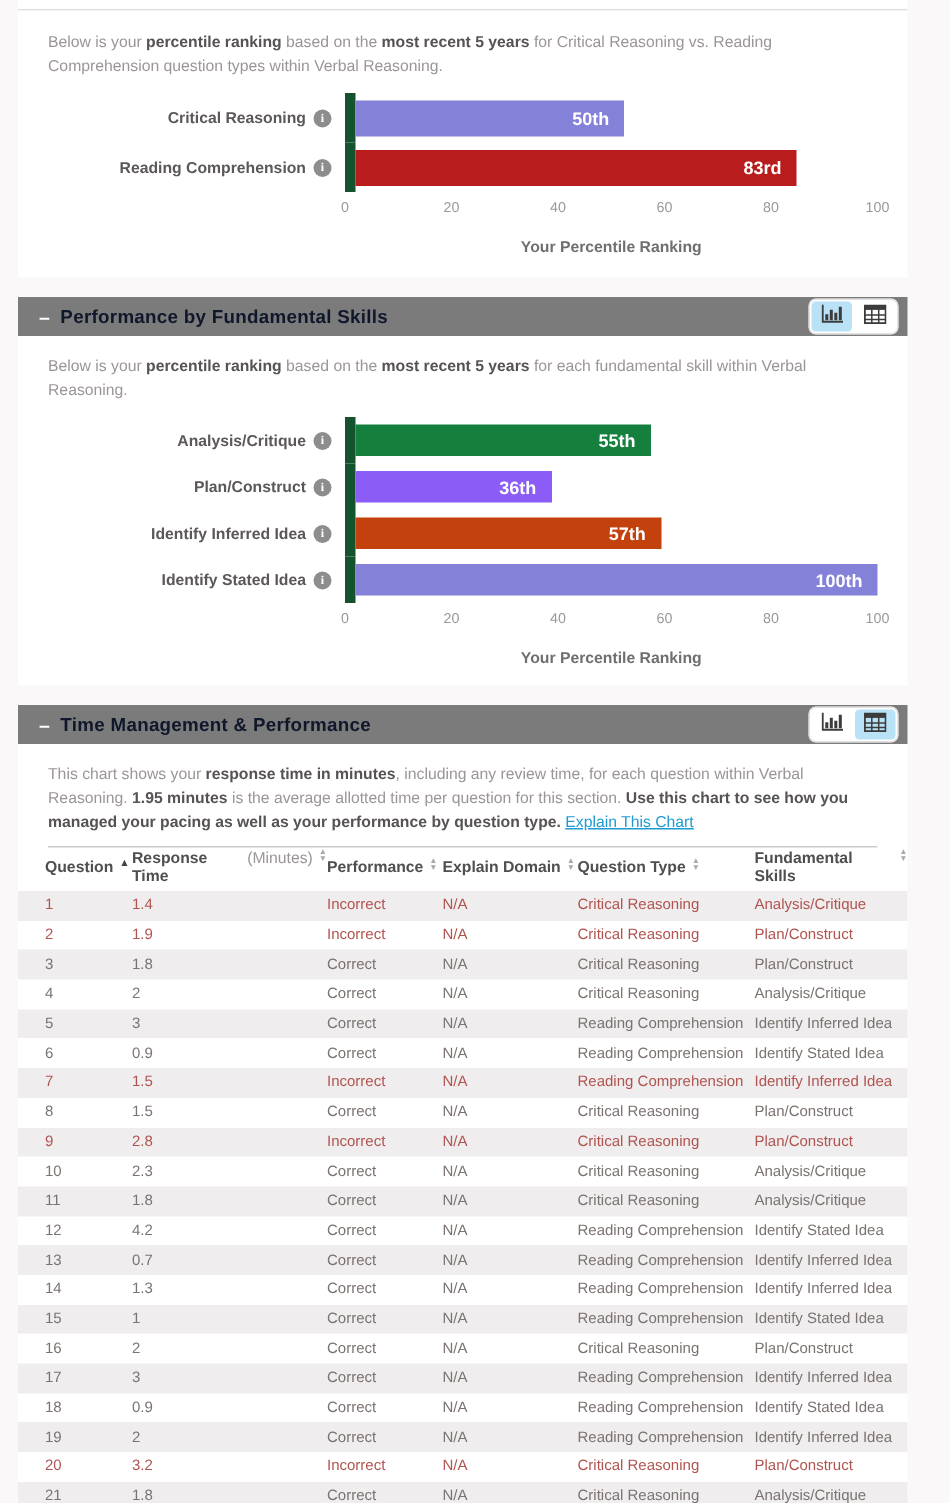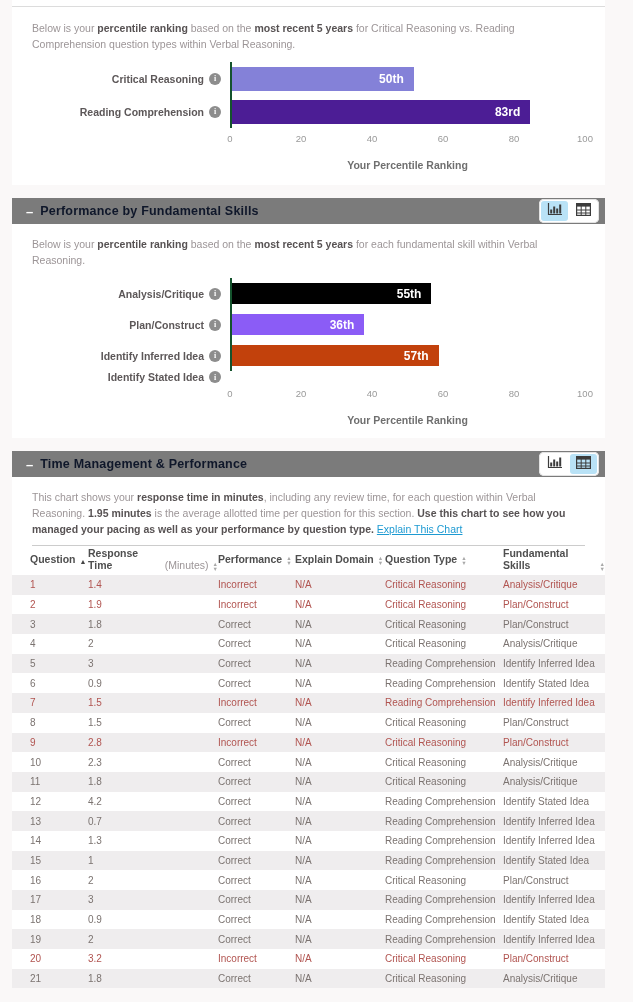--- a/index.html
+++ b/index.html
@@ -42,21 +42,21 @@
     display:flex; align-items:center; justify-content:flex-end;
     padding-right:9px;
   }
   .cat-txt { font-size:10.5px; font-weight:bold; color:#5c5758; text-align:right; }
   .info-icon {
     width:12px; height:12px; border-radius:50%; background:#8d8d8d; color:#fff;
     font-size:8px; font-weight:bold; display:inline-flex; align-items:center;
     justify-content:center; margin-left:5px; flex:none; cursor:pointer;
     font-family:"Liberation Serif", serif;
   }
-  .bar-cell { border-left:2px solid #14532d; display:flex; align-items:center; }
+  .bar-cell { border-left:7px solid #14532d; display:flex; align-items:center; }
   .bar {
     background:#8481d8; display:flex; align-items:center; justify-content:flex-end;
   }
   .bar-val { color:#fff; font-weight:bold; font-size:12px; padding-right:10px; }
   .c-lg .bar-cell { height:33px; } .c-lg .bar { height:24px; }
   .c-md .bar-cell { height:31px; } .c-md .bar { height:21px; }
   .axis { position:relative; height:14px; margin-left:198px; margin-top:5px; }
   .tick {
     position:absolute; transform:translateX(-50%); font-size:9.5px; color:#999;
     top:0;
@@ -68,21 +68,21 @@
 
   
   .sec-body-a { padding:13px 20px 14px; }
   .sec-body-b { padding:12px 20px 12px; }
   .sec-body-c { padding:12px 20px 0; }
   .divider { border-top:1px solid #cccccc; margin:8px 0 0; }
 
   
   .tgrid { padding-left:18px; display:grid; grid-template-columns:58px 130px 77px 90px 118px 1fr; align-items:center; }
   .thead-row { height:24px; margin-top:1px; }
-  .th { display:flex; align-items:flex-end; gap:4px; font-size:10.5px; font-weight:bold; color:#4f4f4f; cursor:pointer; }
+  .th { display:flex; align-items:flex-start; gap:4px; font-size:10.5px; font-weight:bold; color:#4f4f4f; cursor:pointer; }
   .th-sub { font-weight:normal; color:#9c9597; }
   .sort-asc { font-size:7px; color:#444; }
   .sort-both { display:inline-flex; flex-direction:column; line-height:4.5px; font-size:5.5px; color:#a9a9a9; font-style:normal; }
   .sort-both i { font-style:normal; }
   .trow { height:19.7px; font-size:10px; color:#7b7370; }
   .trow.odd { background:#efedee; }
   .trow.bad { color:#b15450; }
   .tbody { margin-top:4px; }
 </style>
 </head>
@@ -102,21 +102,21 @@
     <div class="bar-cell">
       <div class="bar" style="width:51.5%;background:#8481d8">
         <span class="bar-val">50th</span>
       </div>
     </div>
     <div class="cat-cell">
       <span class="cat-txt">Reading Comprehension</span>
       <span class="info-icon">i</span>
     </div>
     <div class="bar-cell">
-      <div class="bar" style="width:84.5%;background:#4c1d95">
+      <div class="bar" style="width:84.5%;background:#b91c1c">
         <span class="bar-val">83rd</span>
       </div>
     </div>
         </div>
      <div class="axis">
           <span class="tick" style="left:0%">0</span>
           <span class="tick" style="left:20%">20</span>
           <span class="tick" style="left:40%">40</span>
           <span class="tick" style="left:60%">60</span>
           <span class="tick" style="left:80%">80</span>
@@ -159,21 +159,21 @@
   </div>
   <div class="sec-body-b">
     <p class="desc"><span>Below is your </span><span class="b">percentile ranking</span><span> based on the </span><span class="b">most recent 5 years</span><span> for each fundamental skill within Verbal Reasoning.</span></p>
     <div class="chart">
         <div class="chart-rows c-md">
     <div class="cat-cell">
       <span class="cat-txt">Analysis/Critique</span>
       <span class="info-icon">i</span>
     </div>
     <div class="bar-cell">
-      <div class="bar" style="width:56.5%;background:#000000">
+      <div class="bar" style="width:56.5%;background:#15803d">
         <span class="bar-val">55th</span>
       </div>
     </div>
     <div class="cat-cell">
       <span class="cat-txt">Plan/Construct</span>
       <span class="info-icon">i</span>
     </div>
     <div class="bar-cell">
       <div class="bar" style="width:37.5%;background:#8b5cf6">
         <span class="bar-val">36th</span>
@@ -184,20 +184,25 @@
       <span class="info-icon">i</span>
     </div>
     <div class="bar-cell">
       <div class="bar" style="width:58.5%;background:#c2410c">
         <span class="bar-val">57th</span>
       </div>
     </div>
     <div class="cat-cell">
       <span class="cat-txt">Identify Stated Idea</span>
       <span class="info-icon">i</span>
+    </div>
+    <div class="bar-cell">
+      <div class="bar" style="width:101%;background:#8481d8">
+        <span class="bar-val">100th</span>
+      </div>
     </div>
         </div>
      <div class="axis">
           <span class="tick" style="left:0%">0</span>
           <span class="tick" style="left:20%">20</span>
           <span class="tick" style="left:40%">40</span>
           <span class="tick" style="left:60%">60</span>
           <span class="tick" style="left:80%">80</span>
           <span class="tick" style="left:100%">100</span>
         </div>

